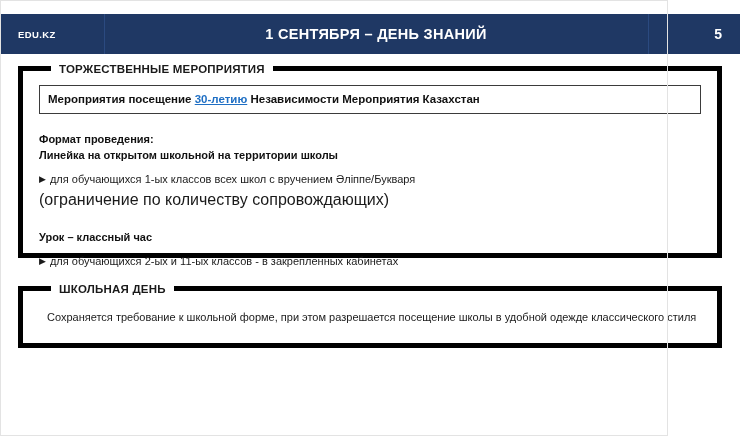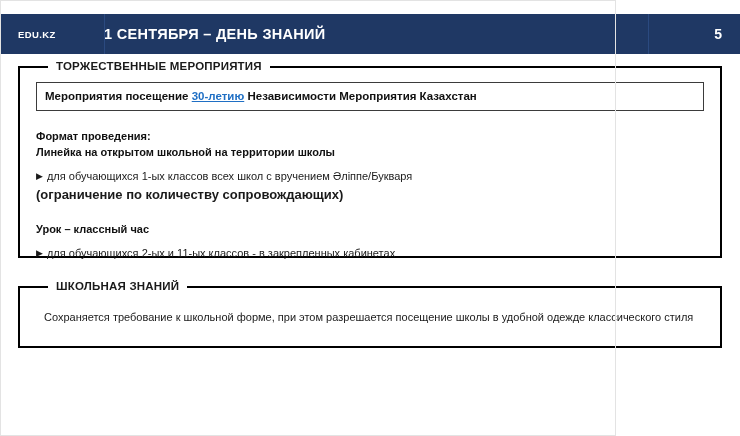--- a/index.html
+++ b/index.html
@@ -8,21 +8,21 @@
     background: #ffffff;
   }
   body {
     width: 740px;
     height: 436px;
     font-family: "Liberation Sans", sans-serif;
     overflow: hidden;
   }
   #slide {
     position: relative;
-    width: 616px;
+    width: 668px;
     height: 436px;
     background: #ffffff;
     box-sizing: border-box;
   }
   
   #slide::after {
     content: "";
     position: absolute;
     left: 0; top: 0; right: 0; bottom: 0;
     border: 1px solid #e3e3e3;
@@ -51,21 +51,21 @@
     color: #ffffff;
     font-size: 9.5px;
     font-weight: bold;
     letter-spacing: 0.4px;
   }
   .header-center {
     flex: 1;
     background: #1f3864;
     display: flex;
     align-items: center;
-    justify-content: flex-start;
+    justify-content: center;
     position: relative;
   }
   .header-center::before {
     content: "";
     position: absolute;
     left: 0; top: 0; bottom: 0;
     width: 1px;
     background: #2b4a80;
   }
   .header-title {
@@ -102,21 +102,21 @@
   .content {
     position: absolute;
     left: 18px;
     top: 66px;
     width: 704px;
   }
 
   
   .panel {
     position: relative;
-    border: 2px solid #000000;
+    border: 5px solid #000000;
     box-sizing: border-box;
     padding: 14px 16px 14px 16px;
   }
   .panel-legend {
     position: absolute;
     top: -8px;
     left: 28px;
     background: #ffffff;
     padding: 0 8px;
     font-size: 11.5px;
@@ -156,24 +156,23 @@
     margin-top: 7px;
   }
   .bullet-line .arrow {
     display: inline-block;
     font-size: 9px;
     color: #1a1a1a;
     transform: translateY(-1px);
     margin-right: 4px;
   }
   .sub-line {
-    font-size: 13px;
+    font-size: 16px;
     color: #1a1a1a;
     line-height: 1.5;
-    font-weight: bold;
   }
 
   .panel-1 {
     height: 192px;
   }
   .panel-2 {
     margin-top: 28px;
     height: 62px;
     display: flex;
     align-items: center;
@@ -231,20 +230,20 @@
 
       <div class="block">
         <div class="label-bold">Урок – классный час</div>
         <div class="bullet-line">
           <span class="arrow">▶</span><span>для обучающихся 2-ых и 11-ых классов -  в закрепленных кабинетах</span>
         </div>
       </div>
     </div>
 
     <div class="panel panel-2">
-      <div class="panel-legend">ШКОЛЬНАЯ ЗНАНИЙ</div>
+      <div class="panel-legend">ШКОЛЬНАЯ ДЕНЬ</div>
       <div class="text">Сохраняется требование к школьной форме, при этом разрешается посещение школы в удобной одежде  классического  стиля</div>
     </div>
 
   </div>
 
   <div class="footer-space"></div>
 </div>
 
 </body></html>

